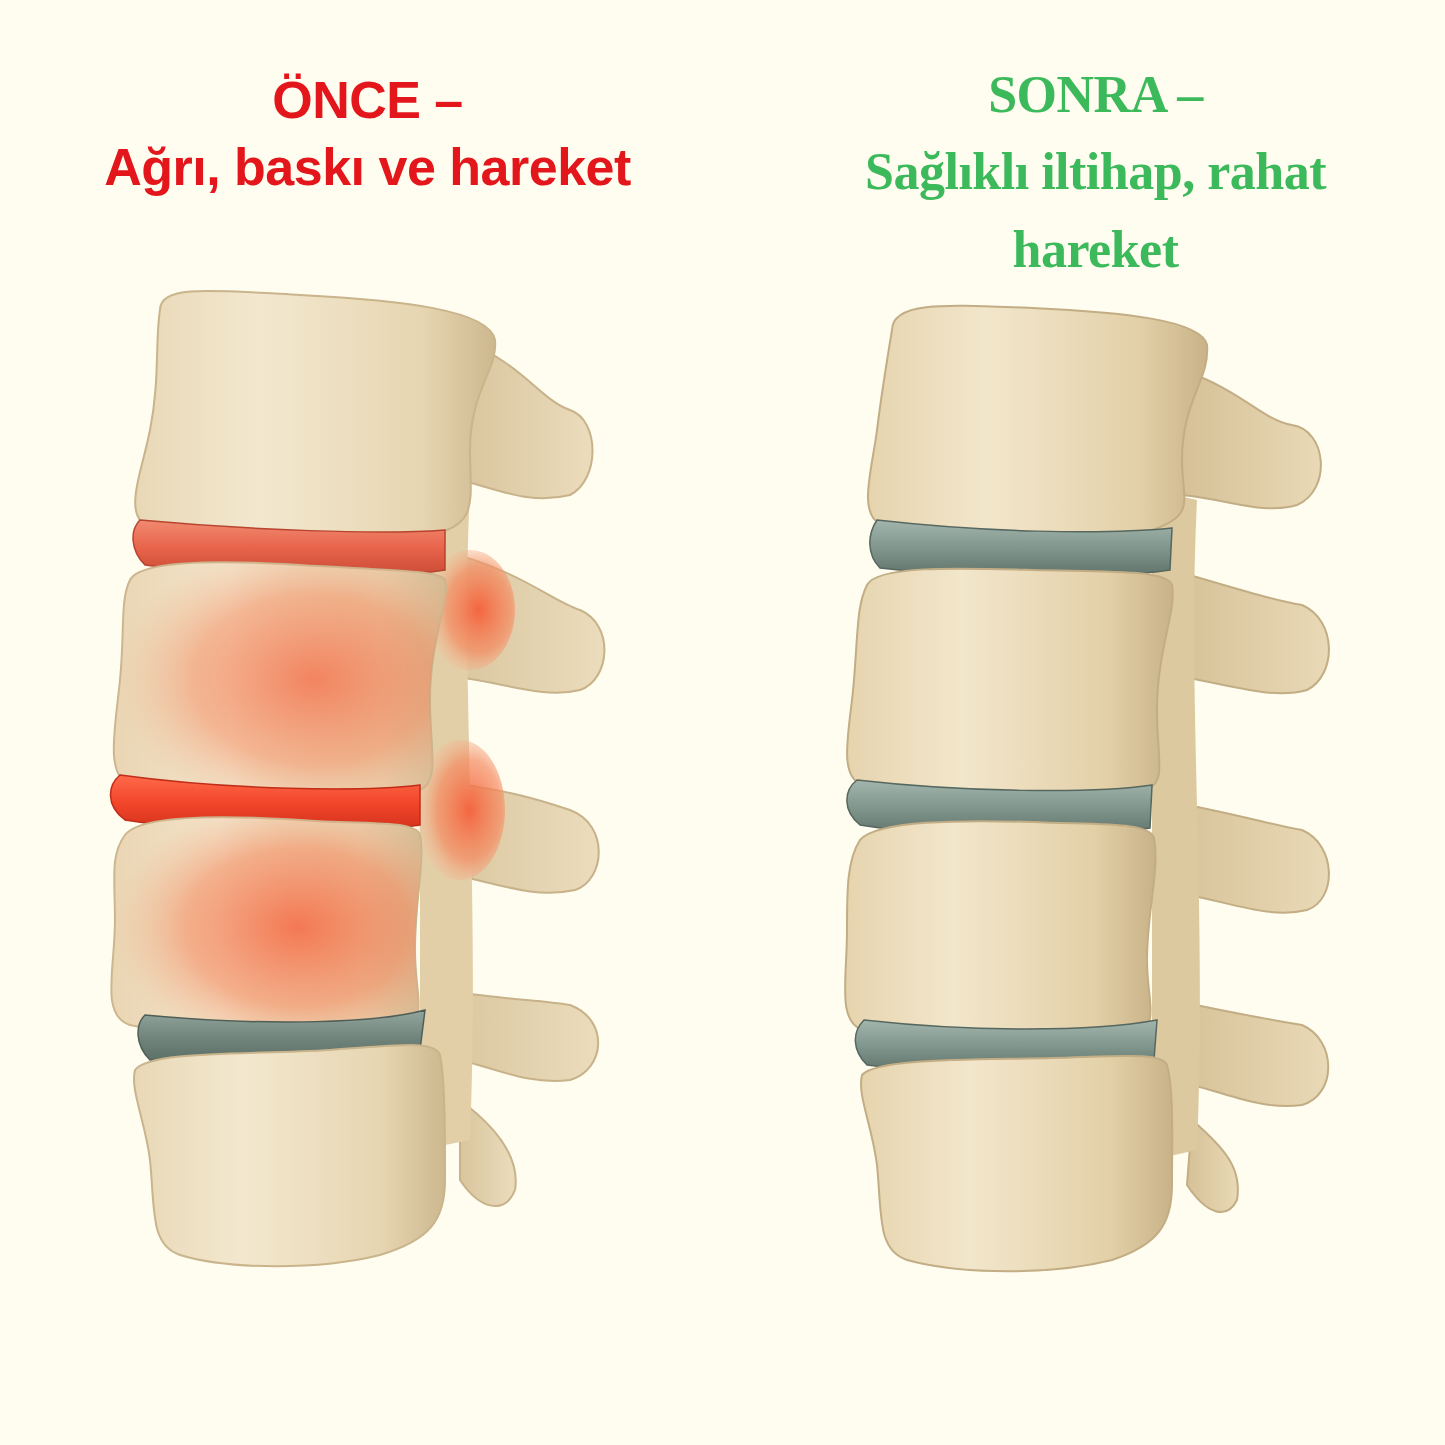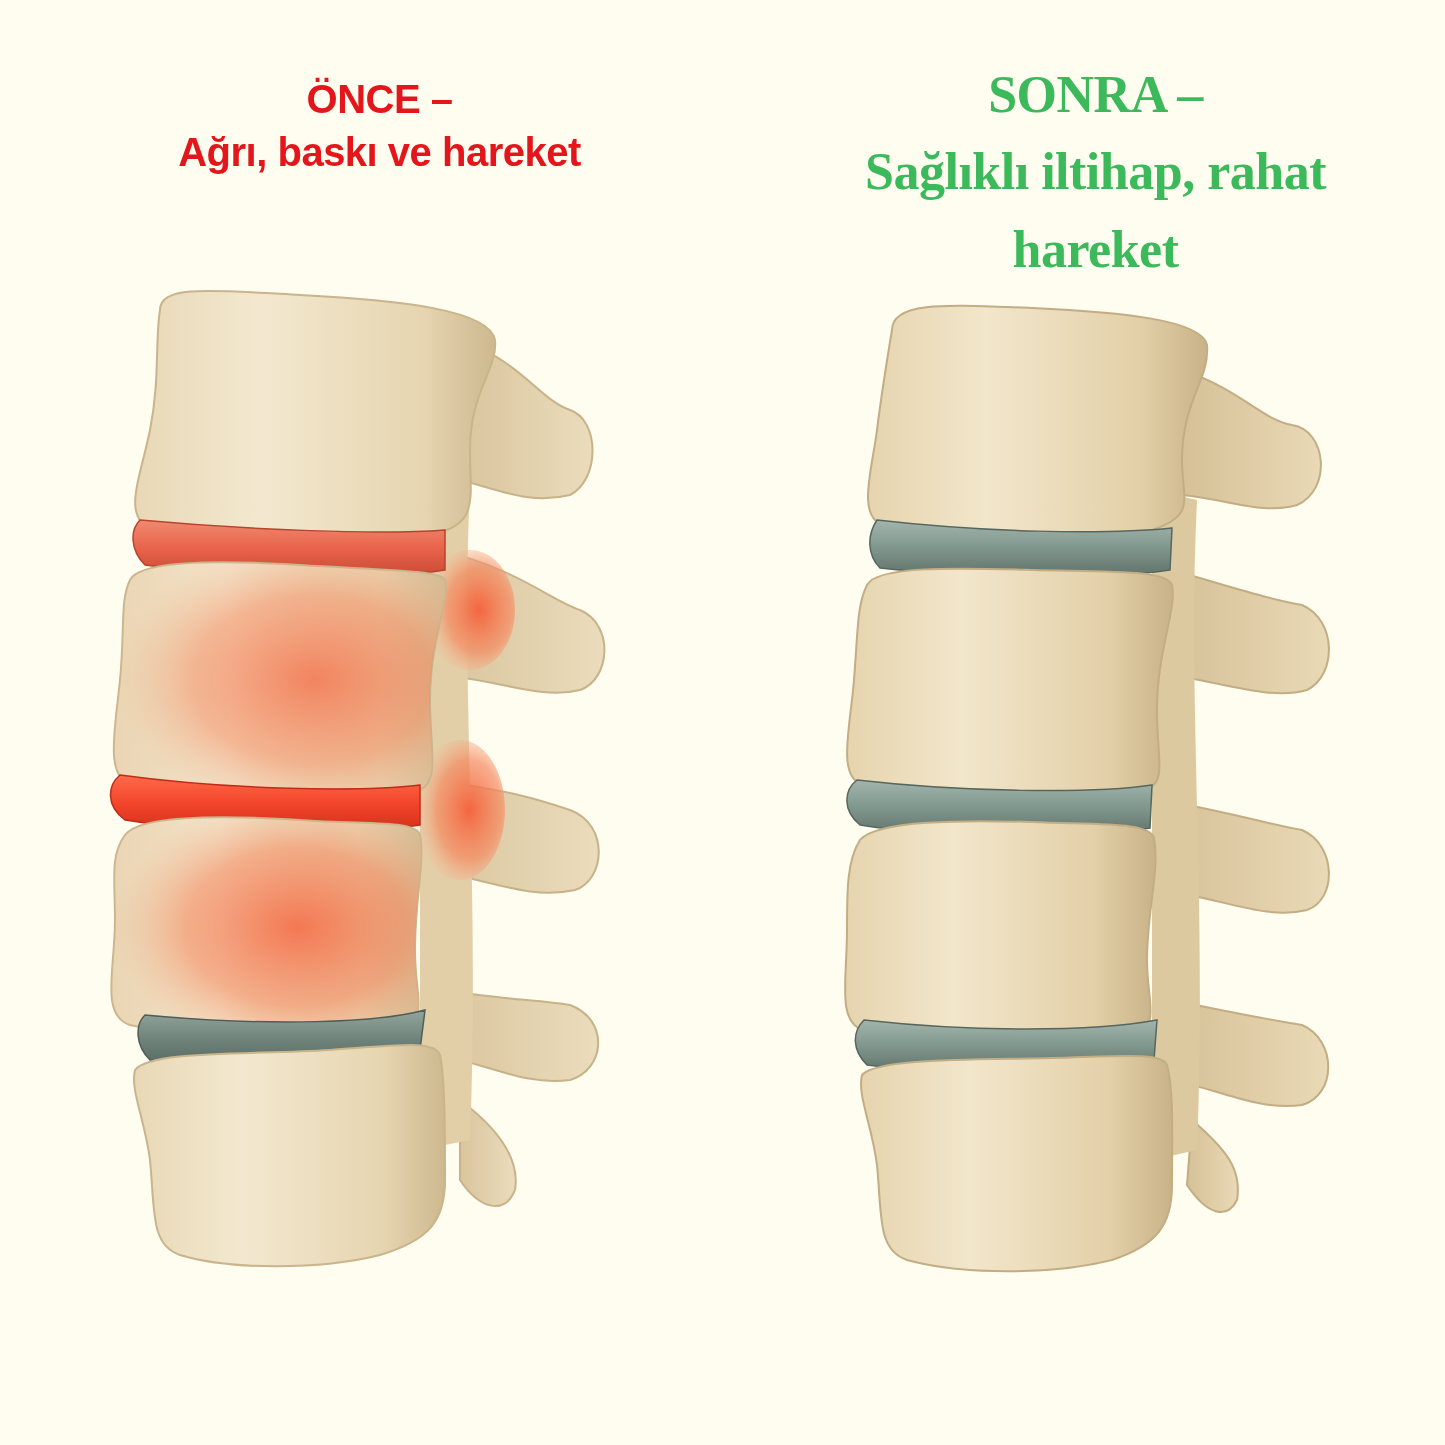--- a/index.html
+++ b/index.html
@@ -23,23 +23,22 @@
     .panel.right { left: 722px; width: 723px; }
 
     .caption {
       position: absolute;
       text-align: center;
       font-weight: bold;
       line-height: 1.18;
       letter-spacing: -0.5px;
     }
     .caption.before {
-      left: 0; width: 735px; top: 76px;
-      font-size: 40px;
-      margin-left: 12px;
+      left: 0; width: 735px; top: 70px;
+      font-size: 52px;
     }
     .caption.after {
       left: 12px; width: 723px; top: 64px;
       font-size: 52px;
       font-family: Liberation Serif, serif;
     }
     .caption .line { display: block; }
     .caption.after .line { margin-bottom: 16px; }
     .caption.after .line:last-child { margin-bottom: 8px; }
     .caption.before .line:first-child { margin-bottom: 6px; }

